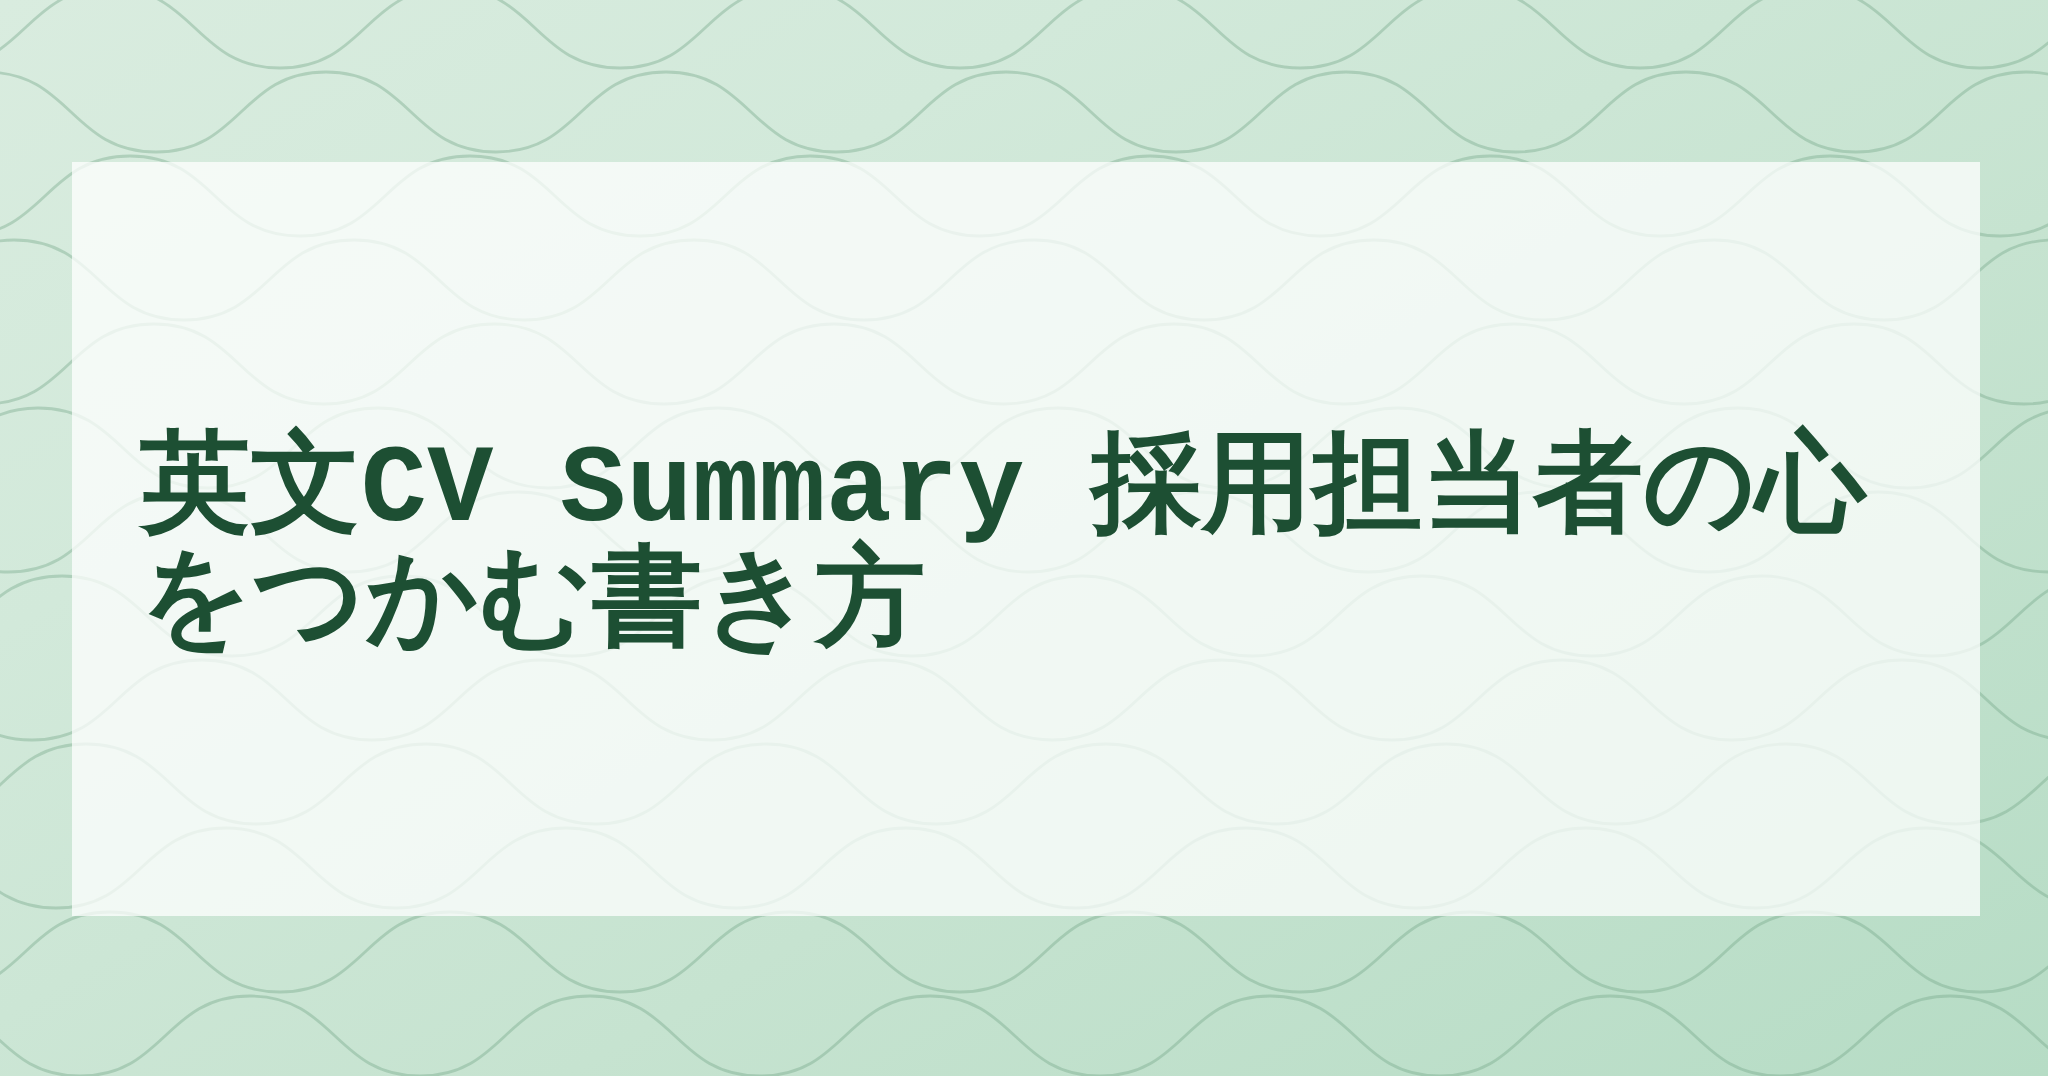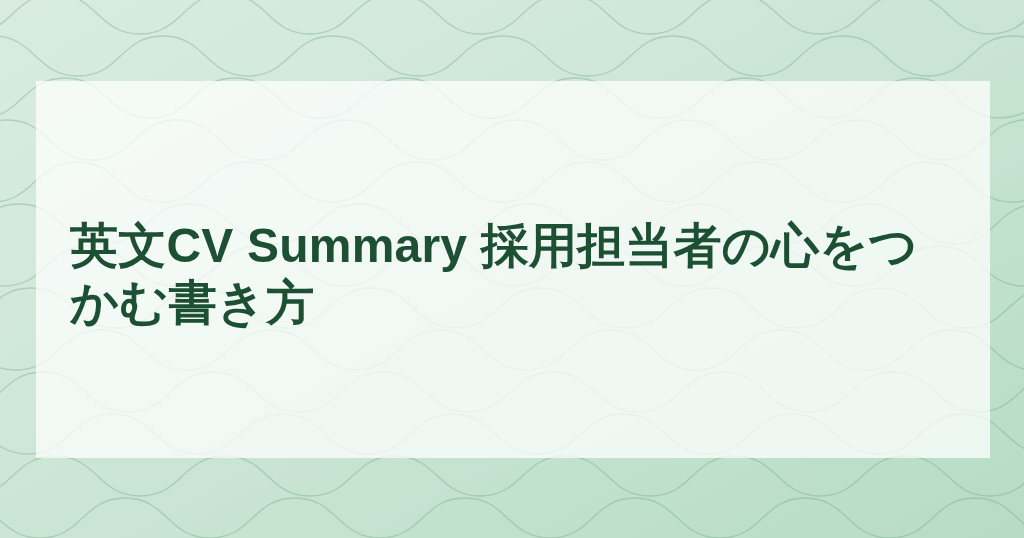--- a/index.html
+++ b/index.html
@@ -43,22 +43,22 @@
     display: flex;
     align-items: center;
   }
 
   #title-block {
     width: 100%;
   }
 
   #page-title {
     margin: 0;
-    font-family: Liberation Sans, sans-serif;
-    font-size: 48px;
+    font-family: Liberation Mono, monospace;
+    font-size: 55px;
     font-weight: 700;
     line-height: 57px;
     letter-spacing: 0.2px;
     color: #1d4f33;
     max-width: 890px;
     word-break: break-word;
     position: relative;
     top: 4px;
   }
 </style>

